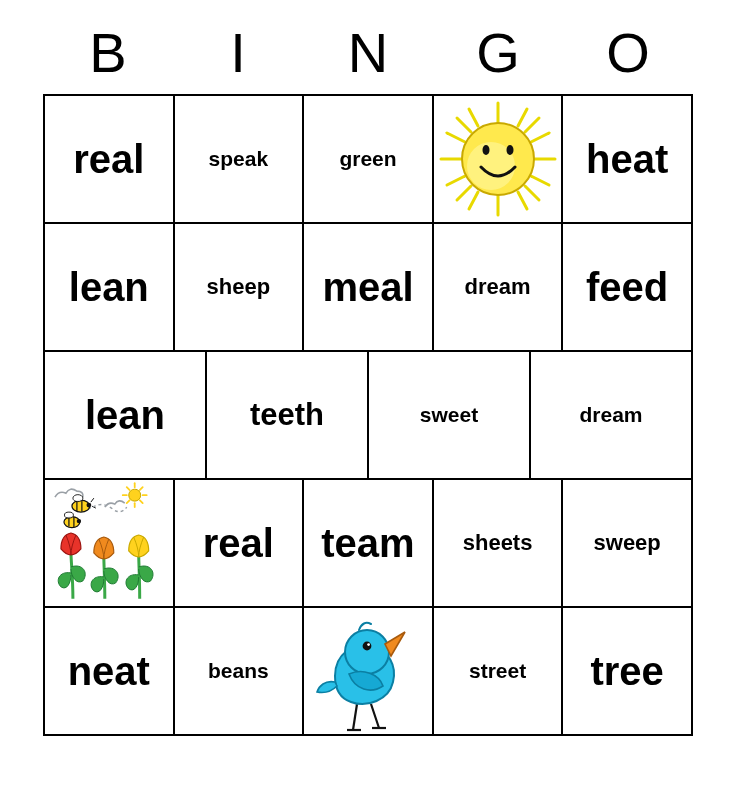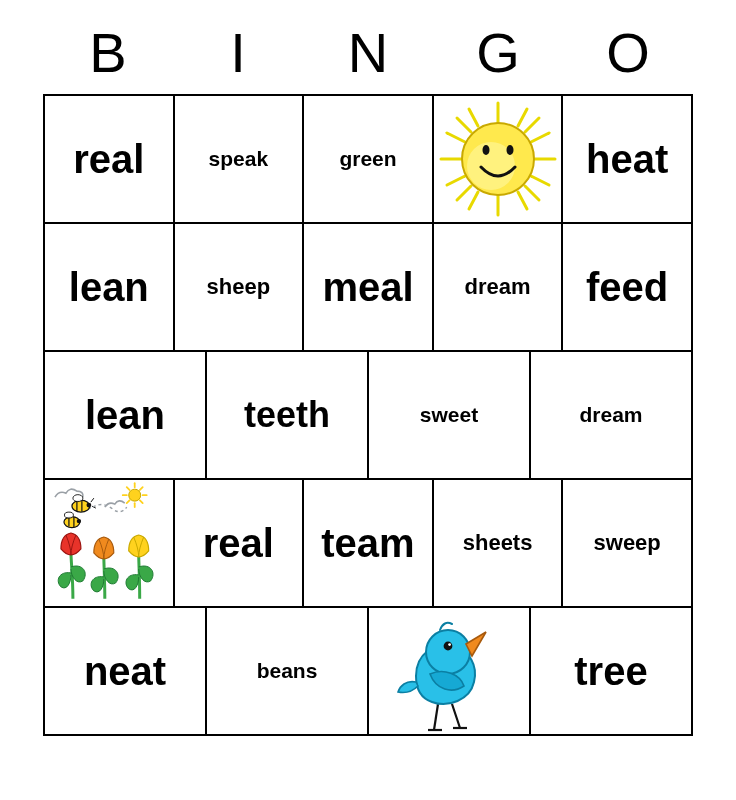--- a/index.html
+++ b/index.html
@@ -62,21 +62,21 @@
     position: relative;
     padding: 0 2px;
   }
   .cell-text {
     text-align: center;
     font-family: "Liberation Sans", sans-serif;
     line-height: 1.05;
     white-space: nowrap;
   }
   .sz-xl { font-size: 40px; }
-  .sz-lg { font-size: 36px; }
+  .sz-lg { font-size: 31px; }
   .sz-md { font-size: 21px; }
   .sz-sm { font-size: 22px; }
   .art {
     width: 100%;
     height: 100%;
     display: flex;
     align-items: center;
     justify-content: center;
   }
   svg { display: block; }
@@ -282,18 +282,21 @@
 
             <path d="M40 66 C54 60 70 66 74 78 C62 86 46 82 40 66 Z" fill="#16a9d4" stroke="#0b7fa3" stroke-width="1.6"></path>
 
             <path d="M26 74 C16 72 10 78 8 84 C18 86 24 82 28 78 Z" fill="#29c0e8" stroke="#0b7fa3" stroke-width="1.6"></path>
 
             <path d="M50 22 q4 -10 12 -6" fill="none" stroke="#0b7fa3" stroke-width="2" stroke-linecap="round"></path>
           </svg>
         </span>
       </div>
       <div class="cell">
+        <span class="cell-text sz-md">street</span>
+      </div>
+      <div class="cell">
         <span class="cell-text sz-xl">tree</span>
       </div>
     </div>
 
   </div>
 </div>
 
 </body></html>

